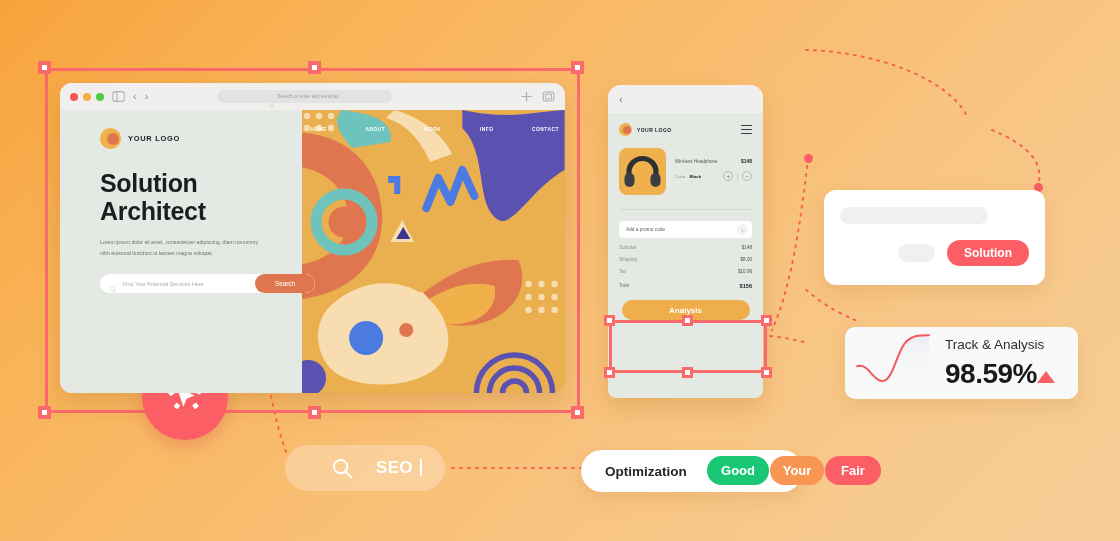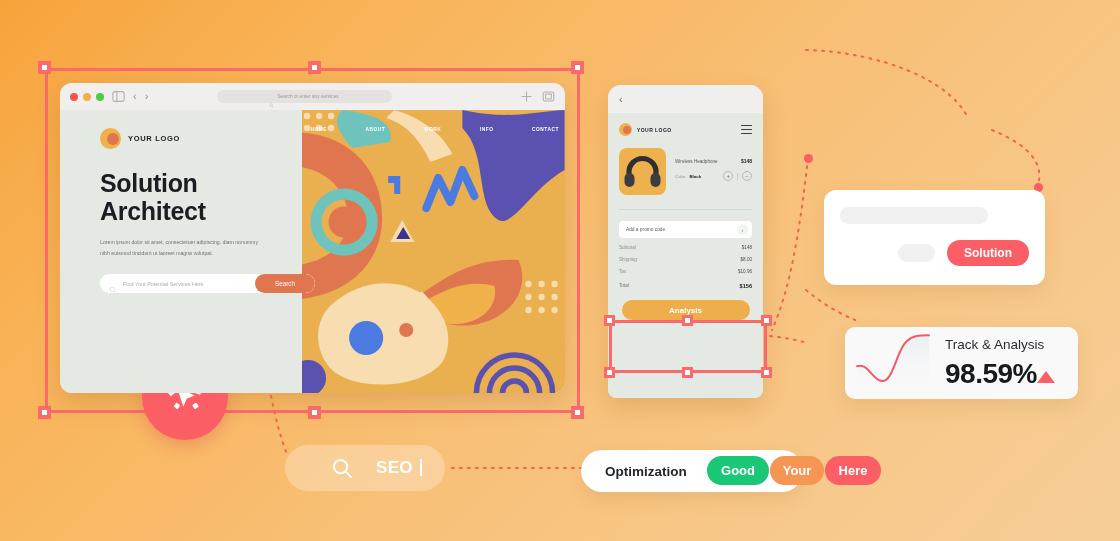--- a/index.html
+++ b/index.html
@@ -470,16 +470,16 @@
       </div>
     </div>
   </div>
 
   <div class="opt-bar">
     <span class="opt-lbl">Optimization</span>
   </div>
   <div class="opt-pills">
     <span class="opt-pill p-good">Good</span>
     <span class="opt-pill p-fair">Your</span>
-    <span class="opt-pill p-poor">Here</span>
+    <span class="opt-pill p-poor">Fair</span>
   </div>
 
 </div>
 
 </body></html>

